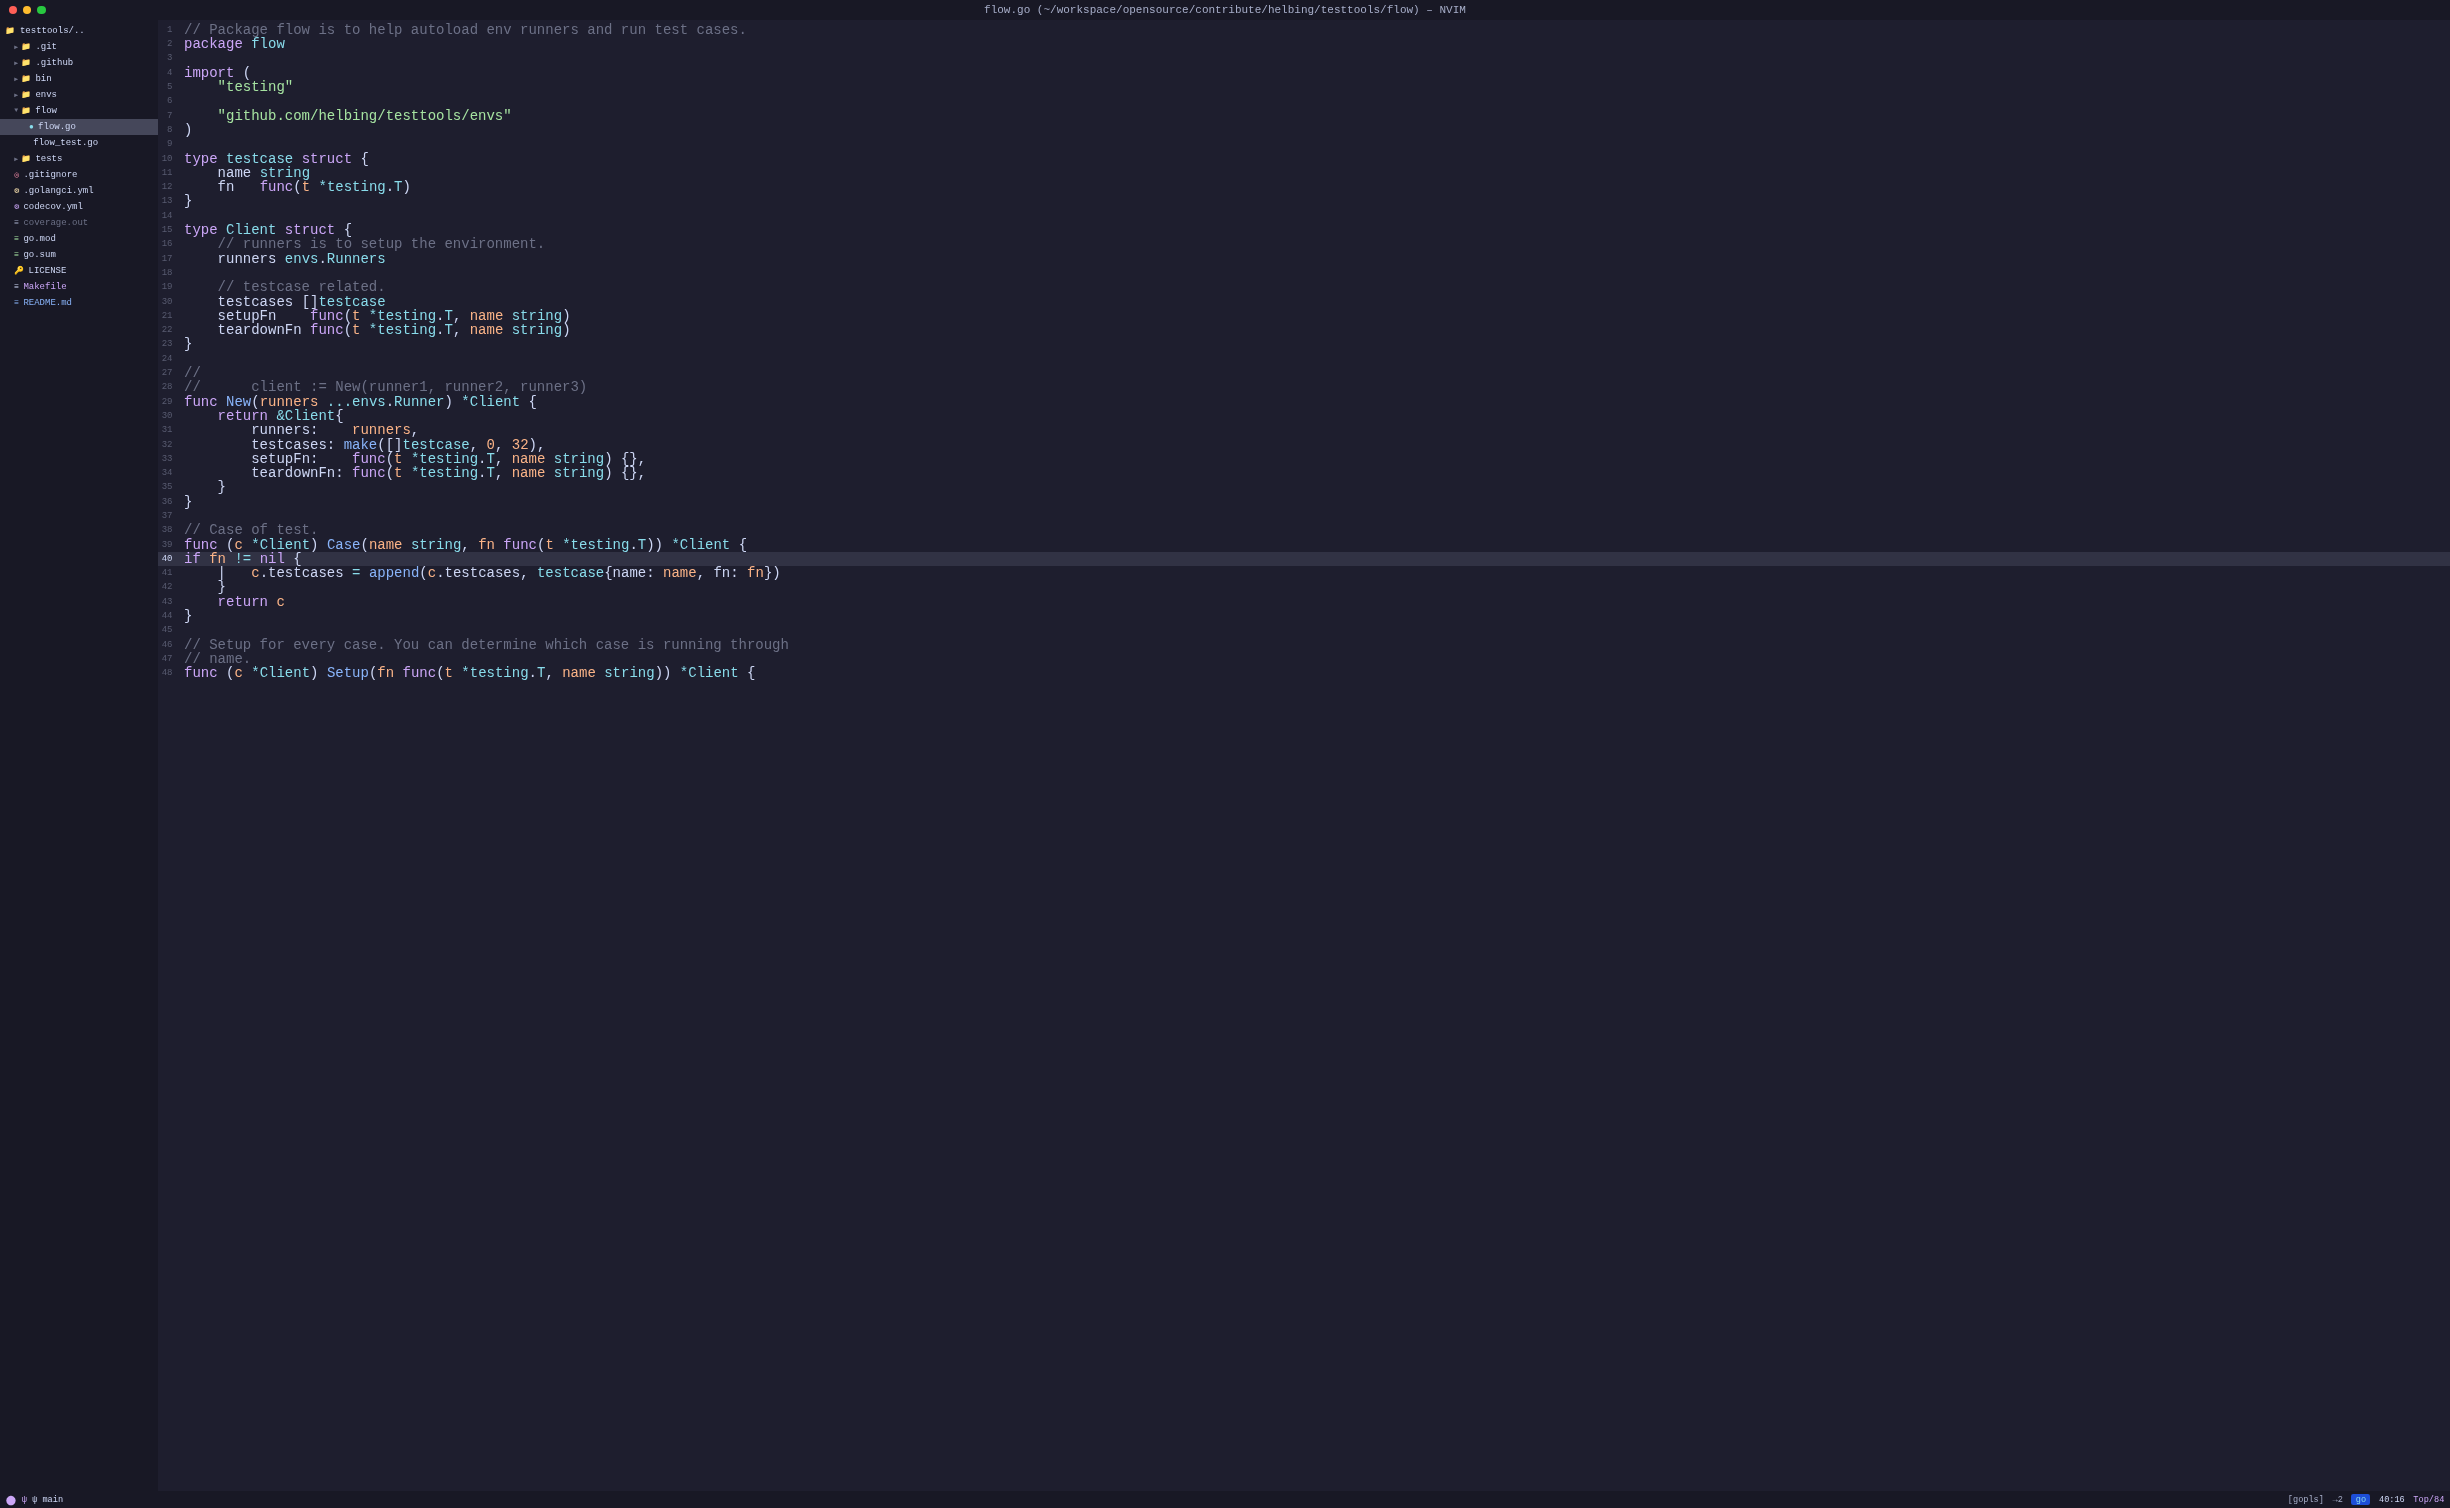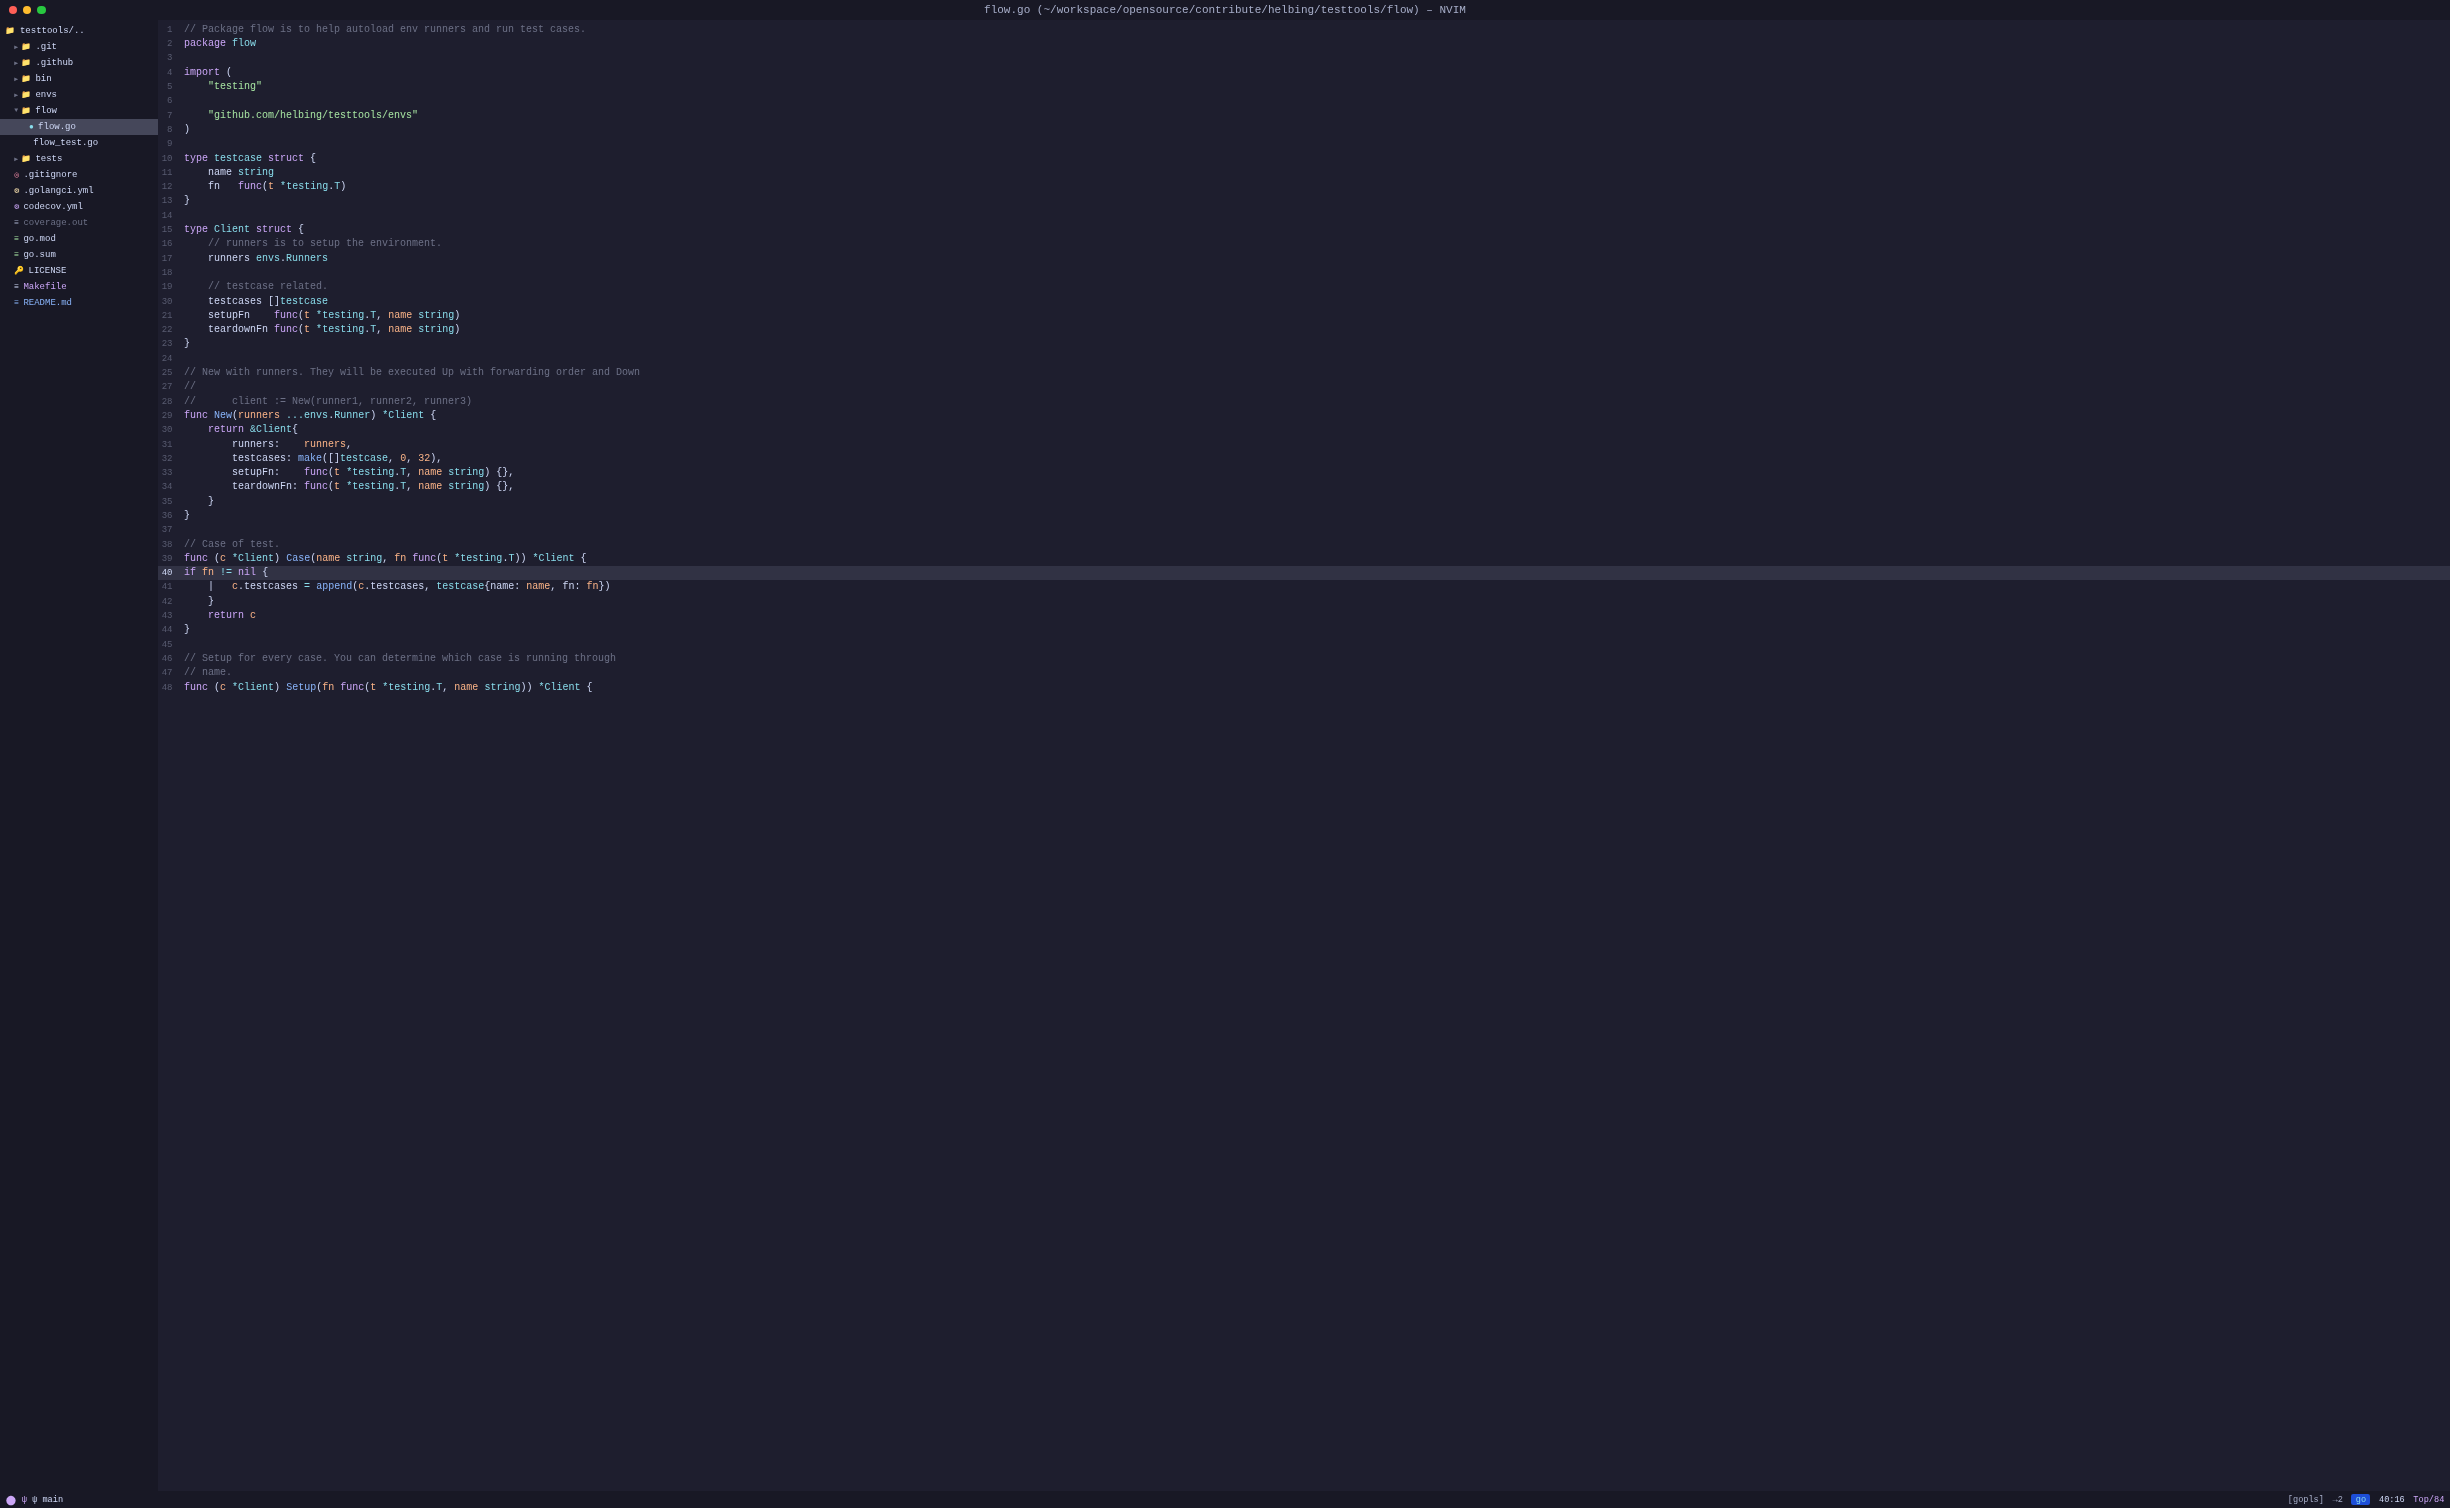--- a/index.html
+++ b/index.html
@@ -124,21 +124,21 @@
       text-align: right;
       padding-right: 11.5px;
       user-select: none;
       flex-shrink: 0;
       font-size: 9px;
     }
     .line-number.current { color: #cdd6f4; }
     .code-content {
       flex: 1;
       padding-right: 15px;
-      font-size: 10px;
+      font-size: 14px;
       white-space: pre;
     }
 
     
     .kw { color: #cba6f7; }       
     .fn-name { color: #89b4fa; }  
     .type { color: #89dceb; }     
     .str { color: #a6e3a1; }      
     .comment { color: #6c7086; }  
     .num { color: #fab387; }      
@@ -416,24 +416,20 @@
       <div class="code-line">
         <span class="line-number">23</span>
         <span class="code-content"><span class="punct">}</span></span>
       </div>
 
       <div class="code-line">
         <span class="line-number">24</span>
         <span class="code-content"></span>
       </div>
 
-      <div class="code-line">
-        <span class="line-number">25</span>
-        <span class="code-content"><span class="comment">// New with runners. They will be executed Up with forwarding order and Down</span></span>
-      </div>
 
 
       <div class="code-line">
         <span class="line-number">27</span>
         <span class="code-content"><span class="comment">//</span></span>
       </div>
 
       <div class="code-line">
         <span class="line-number">28</span>
         <span class="code-content"><span class="comment">// 	client := New(runner1, runner2, runner3)</span></span>

